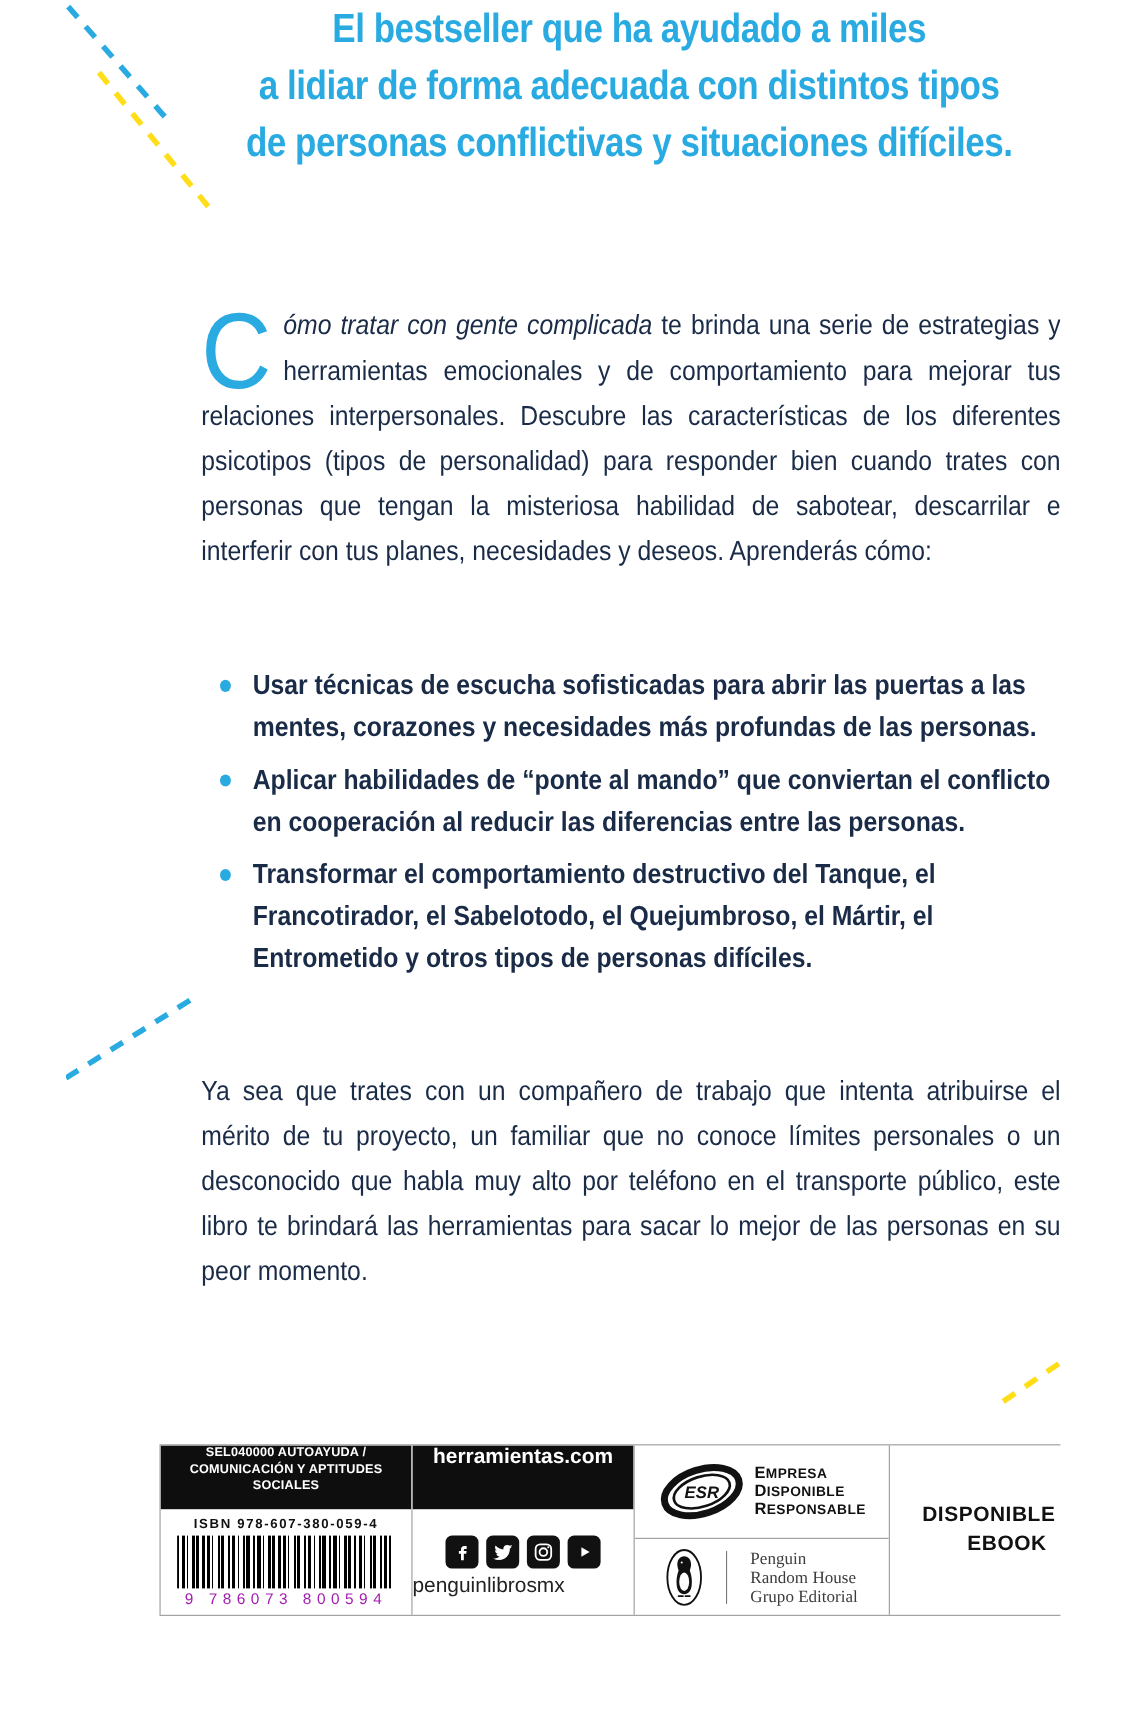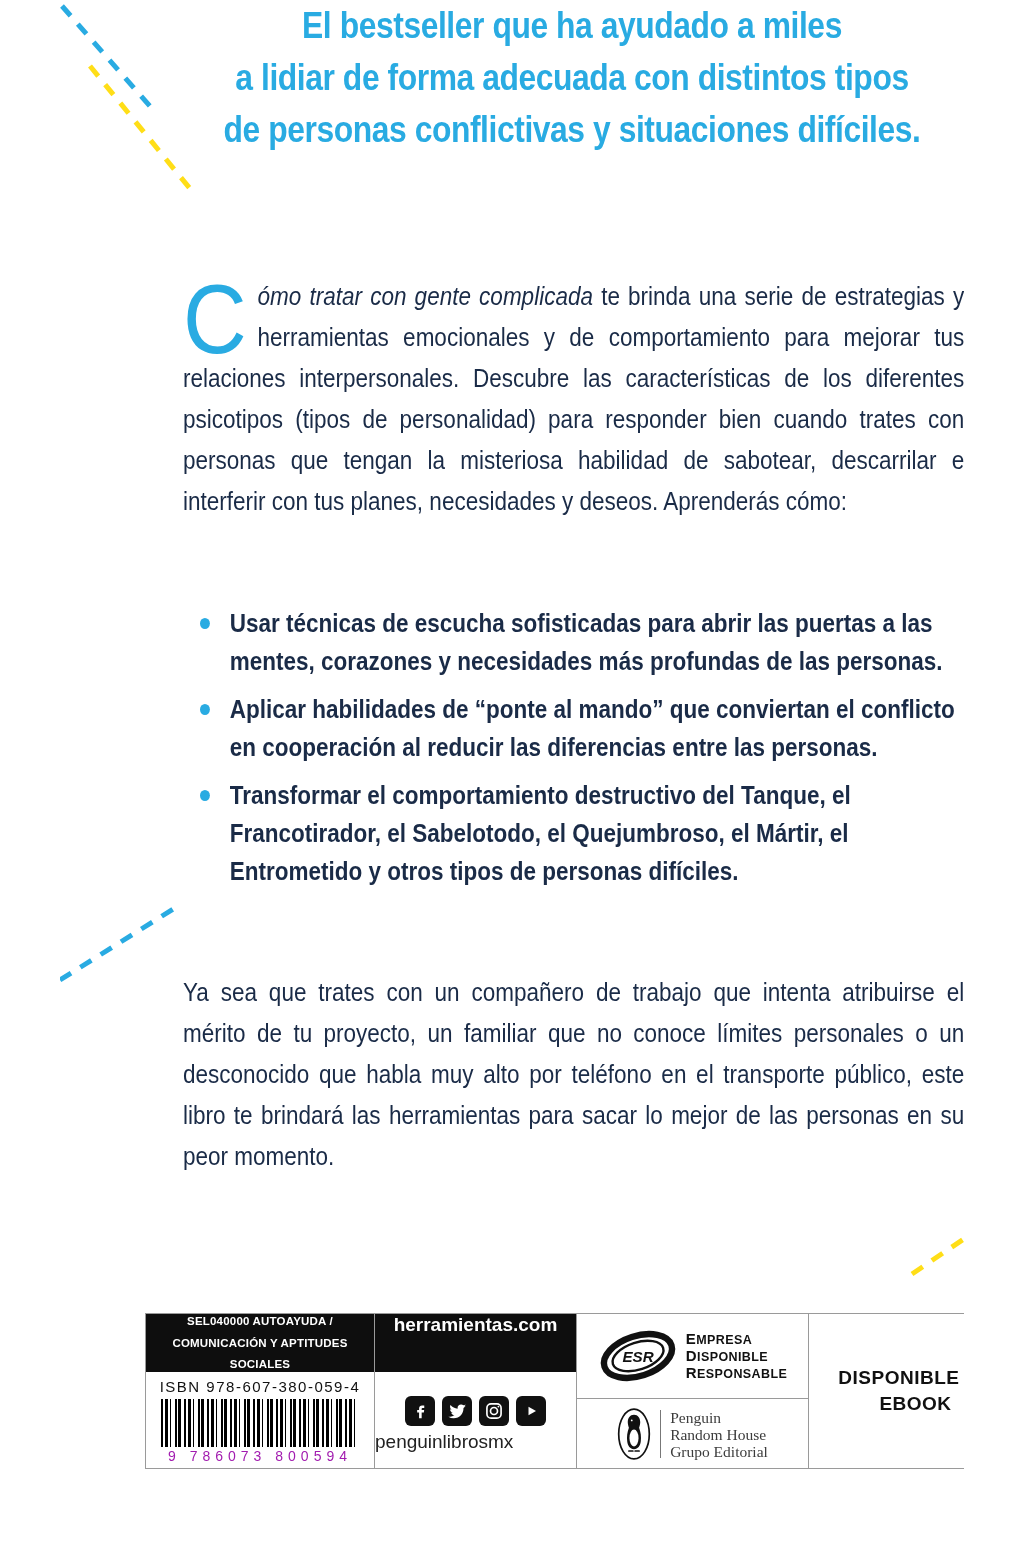--- a/index.html
+++ b/index.html
@@ -52,28 +52,28 @@
   
   .footer {
     position:absolute; left:85px; top:1313px; width:856px; height:156px;
     display:grid; grid-template-columns:228px 202px 232px 194px;
     border:1px solid #9a9a9a; box-sizing:border-box; background:#fff;
   }
   .fcell { border-left:1px solid #9a9a9a; box-sizing:border-box; overflow:hidden; }
   .fcell:first-child { border-left:none; }
   .blackbox {
     background:#0e0e0e; color:#fff; height:58px;
-    display:flex; flex-direction:column; align-items:center; justify-content:space-between;
+    display:flex; flex-direction:column; align-items:center; justify-content:flex-start;
     text-align:center;
   }
   .cat-line { font-size:11.5px; font-weight:bold; line-height:15px; letter-spacing:.2px; }
   .web-label { font-size:19px; font-weight:bold; }
 
   .isbn-area { text-align:center; }
-  .isbn-label { font-size:15px; letter-spacing:1.5px; margin-top:6px; color:#111; }
+  .isbn-label { font-size:12px; letter-spacing:1.5px; margin-top:6px; color:#111;font-weight:bold; }
   .barcode {
     width:198px; height:48px; margin:4px auto 0;
     background:repeating-linear-gradient(90deg,
       #000 0 2px, #fff 2px 4px,
       #000 4px 7px, #fff 7px 9px,
       #000 9px 10px, #fff 10px 14px,
       #000 14px 16px, #fff 16px 17px,
       #000 17px 20px, #fff 20px 23px);
   }
   .digits { font-size:14px; letter-spacing:5px; color:#a21caf; margin-top:1px; }
@@ -88,21 +88,21 @@
   .esr-cell {
     height:85px; border-bottom:1px solid #9a9a9a; box-sizing:border-box;
     display:flex; align-items:center; justify-content:center; gap:8px; padding:0 6px;
   }
   .esr-text div {
     font-size:12.5px; font-weight:700; letter-spacing:.4px; line-height:16px; color:#111;
   }
   .esr-text div::first-letter { font-weight:800; font-size:15px; }
 
   .prh-cell {
-    height:70px; display:flex; align-items:center; justify-content:center; gap:9px;
+    height:70px; display:flex; align-items:center; justify-content:center; gap:21px;
   }
   .prh-divider { width:1px; height:48px; background:#777; }
   .prh-text div {
     font-family:"Liberation Serif", serif; font-size:15.5px; line-height:17px; color:#3c3c3c;
   }
 
   .ebook-cell {
     height:100%; display:flex; flex-direction:column;
     align-items:center; justify-content:center;padding-left:20px;
   }

